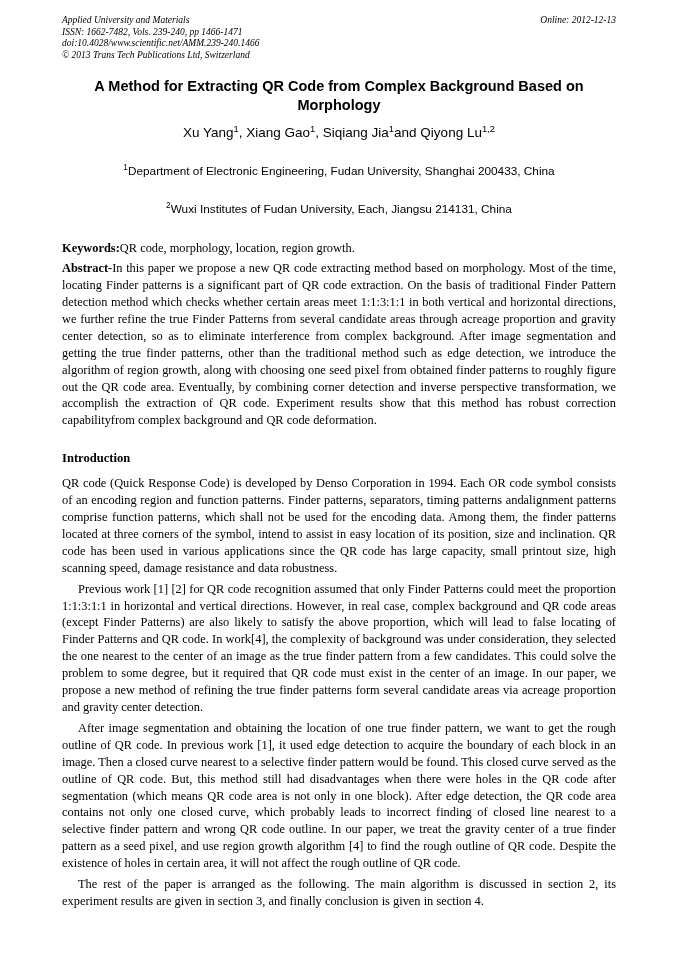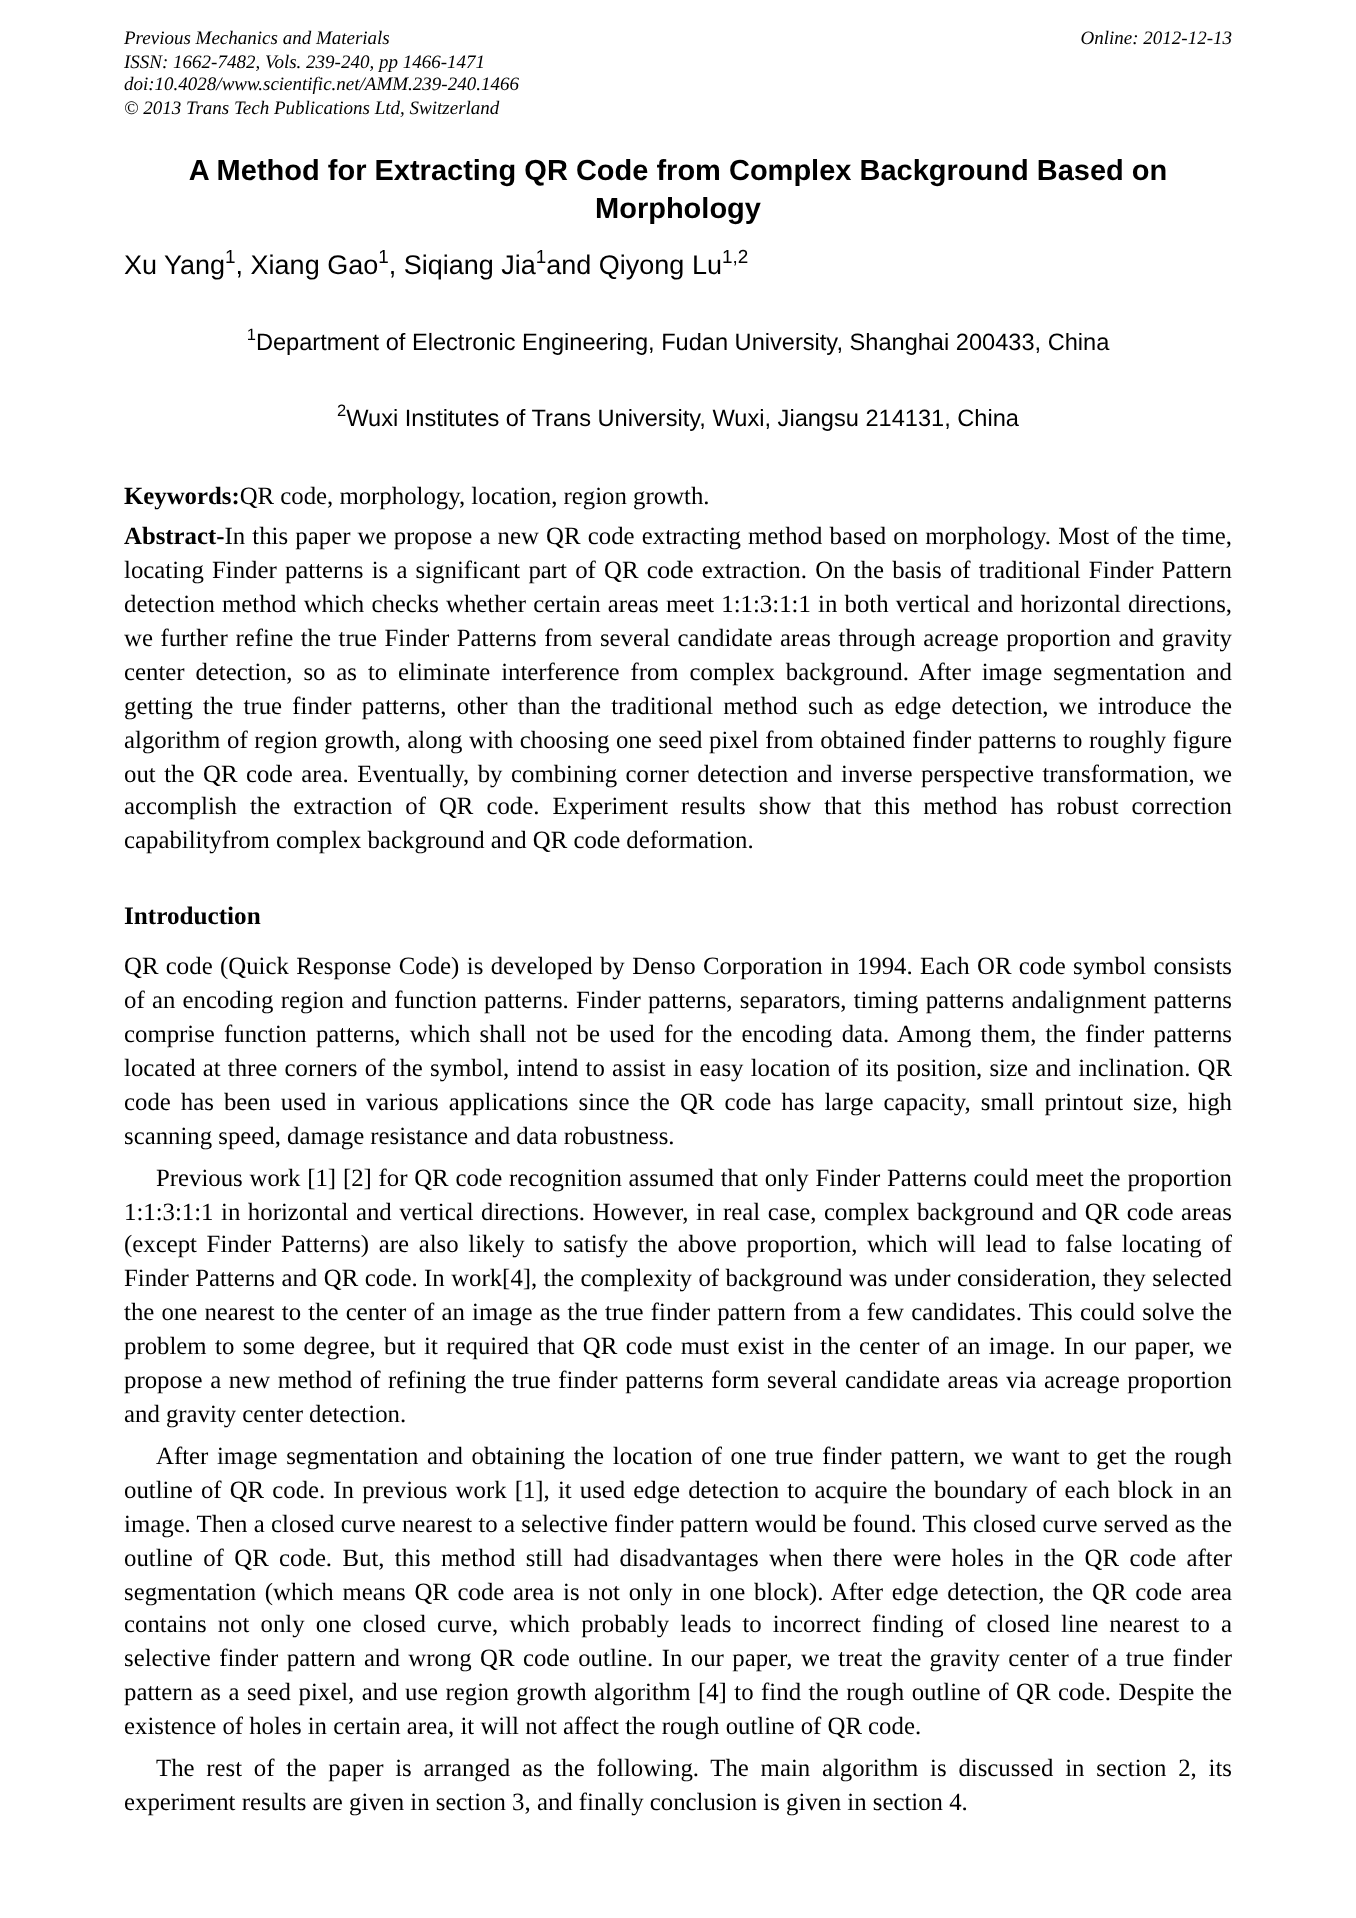--- a/index.html
+++ b/index.html
@@ -34,21 +34,21 @@
     font-family: "Liberation Sans", sans-serif;
     font-weight: bold;
     font-size: 14.5px;
     line-height: 1.32;
     text-align: center;
   }
   .authors {
     margin-top: 10px;
     font-family: "Liberation Sans", sans-serif;
     font-size: 13.5px;
-    text-align: left;
+    text-align: center;
   }
   .affiliation {
     margin-top: 24px;
     font-family: "Liberation Sans", sans-serif;
     font-size: 11.8px;
     text-align: center;
   }
   .email-line {
     margin-top: 9px;
     font-family: "Liberation Sans", sans-serif;
@@ -78,35 +78,35 @@
   .intro-par.first { margin-top: 9px; }
   .intro-par.indent { text-indent: 16px; }
 </style>
 </head>
 <body>
 
 <div class="page">
 
   <header class="page-header">
     <div class="header-row">
-      <span>Previous Mechanics and Materials</span>
+      <span>Applied University and Materials</span>
       <span>Online: 2012-12-13</span>
     </div>
     <div>ISSN: 1662-7482, Vols. 239-240, pp 1466-1471</div>
     <div>doi:10.4028/www.scientific.net/AMM.239-240.1466</div>
     <div>© 2013 Trans Tech Publications Ltd, Switzerland</div>
   </header>
 
   <h1 class="title">A Method for Extracting QR Code from Complex Background Based on Morphology</h1>
 
   <div class="authors"><span>Xu Yang</span><sup>1</sup><span>, Xiang Gao</span><sup>1</sup><span>, Siqiang Jia</span><sup>1</sup><span>and Qiyong Lu</span><sup>1,2</sup></div>
 
   <div class="affiliation"><sup>1</sup><span>Department of Electronic Engineering, Fudan University, Shanghai 200433, China</span></div>
 
-  <div class="affiliation"><sup>2</sup><span>Wuxi Institutes of Trans University, Wuxi, Jiangsu 214131, China</span></div>
+  <div class="affiliation"><sup>2</sup><span>Wuxi Institutes of Fudan University, Each, Jiangsu 214131, China</span></div>
 
 
   <div class="keywords"><span class="bold-label">Keywords:</span><span>QR code, morphology, location, region growth.</span></div>
 
   <p class="body-par abstract"><span class="bold-label">Abstract-</span><span>In this paper we propose a new QR code extracting method based on morphology. Most of the time, locating Finder patterns is a significant part of QR code extraction. On the basis of traditional Finder Pattern detection method which checks whether certain areas meet 1:1:3:1:1 in both vertical and horizontal directions, we further refine the true Finder Patterns from several candidate areas through acreage proportion and gravity center detection, so as to eliminate interference from complex background. After image segmentation and getting the true finder patterns, other than the traditional method such as edge detection, we introduce the algorithm of region growth, along with choosing one seed pixel from obtained finder patterns to roughly figure out the QR code area. Eventually, by combining corner detection and inverse perspective transformation, we accomplish the extraction of QR code. Experiment results show that this method has robust correction capabilityfrom complex background and QR code deformation.</span></p>
 
   <h2 class="section-heading">Introduction</h2>
 
   <p class="body-par intro-par first">QR code (Quick Response Code) is developed by Denso Corporation in 1994. Each OR code symbol consists of an encoding region and function patterns. Finder patterns, separators, timing patterns andalignment patterns comprise function patterns, which shall not be used for the encoding data. Among them, the finder patterns located at three corners of the symbol, intend to assist in easy location of its position, size and inclination. QR code has been used in various applications since the QR code has large capacity, small printout size, high scanning speed, damage resistance and data robustness.</p>
   <p class="body-par intro-par indent">Previous work [1] [2] for QR code recognition assumed that only Finder Patterns could meet the proportion 1:1:3:1:1 in horizontal and vertical directions. However, in real case, complex background and QR code areas (except Finder Patterns) are also likely to satisfy the above proportion, which will lead to false locating of Finder Patterns and QR code. In work[4], the complexity of background was under consideration, they selected the one nearest to the center of an image as the true finder pattern from a few candidates. This could solve the problem to some degree, but it required that QR code must exist in the center of an image. In our paper, we propose a new method of refining the true finder patterns form several candidate areas via acreage proportion and gravity center detection.</p>

